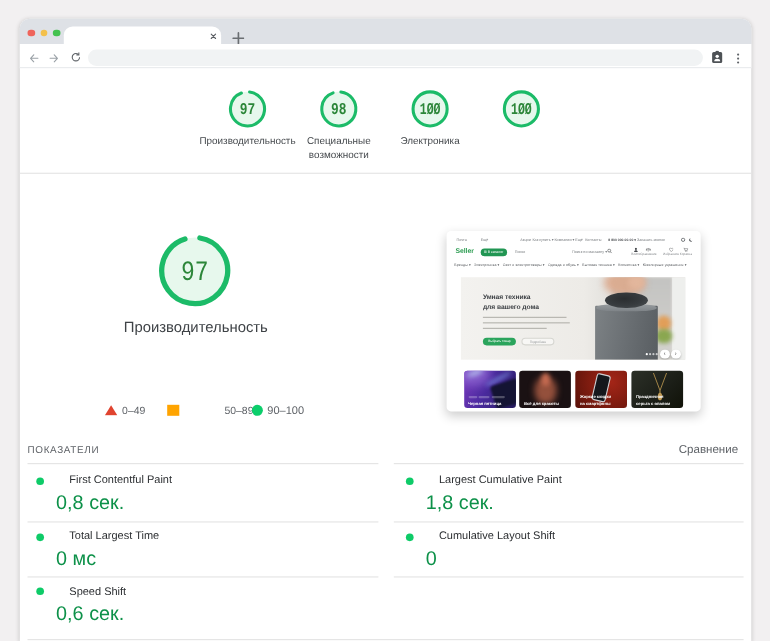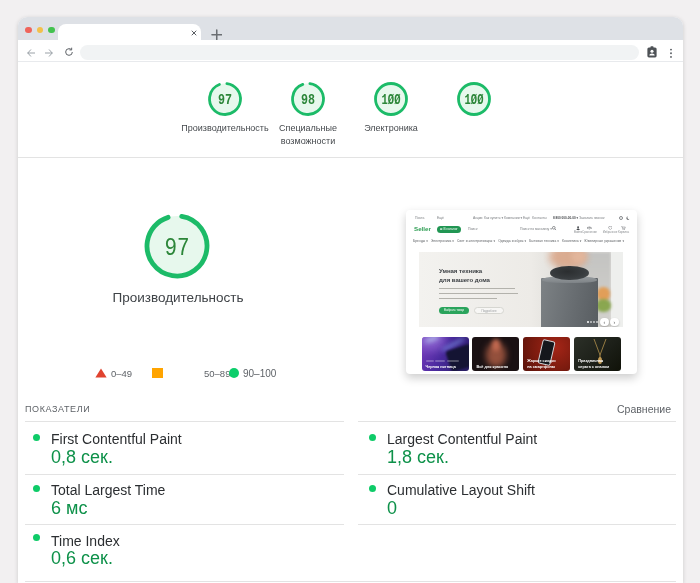--- a/index.html
+++ b/index.html
@@ -7,21 +7,21 @@
   body { background:#f2f0f1; font-family:"Liberation Sans", sans-serif; position:relative; overflow:hidden; }
   .abs { position:absolute; }
   .win { position:absolute; left:18px; top:17px; width:665px; height:566px; background:#fff; border-radius:9px 9px 0 0; box-shadow:0 1px 4px rgba(0,0,0,.16); }
   .tabstrip { position:absolute; left:0; top:0; width:665px; height:23px; background:#dee1e6; border-radius:9px 9px 0 0; }
   .dot { position:absolute; width:6.5px; height:6.5px; border-radius:50%; top:9.8px; }
   .tab { position:absolute; left:40px; top:7px; width:143px; height:16px; background:#fff; border-radius:8px 8px 0 0; }
   .toolbar { position:absolute; left:0; top:23px; width:665px; height:22px; background:#fff; border-bottom:1px solid #e8eaed; }
   .pill { position:absolute; left:62px; top:4.5px; width:559px; height:15px; border-radius:8px; background:#f1f3f4; }
   .glabel { position:absolute; font-size:9px; color:#45494d; text-align:center; line-height:13px; }
   .divider { position:absolute; height:1px; background:#e3e3e3; }
-  .metricname { position:absolute; font-size:14px; color:#2b2e31; }
+  .metricname { position:absolute; font-size:10px; color:#2b2e31;margin-left:12px; }
   .metricval { position:absolute; font-size:18px; color:#0d9149; }
   .mdot { position:absolute; width:7px; height:7px; border-radius:50%; background:#0ecb68; }
   .shot { position:absolute; left:406px; top:210px; width:231px; height:164px; background:#fff; border-radius:4px; box-shadow:0 4px 10px rgba(0,0,0,.20); }
   .tiny { position:absolute; font-size:3.4px; color:#7d8084; white-space:nowrap; }
   .tinyd { position:absolute; font-size:3.4px; color:#45484c; white-space:nowrap; }
 </style>
 </head>
 <body>
 <div class="win">
 
@@ -108,30 +108,30 @@
   <div class="divider" style="left:7px; top:403.5px; width:319px;"></div>
   <div class="divider" style="left:340px; top:403.5px; width:318px;"></div>
 
   <div class="mdot" style="left:14.5px; top:416.5px;"></div>
   <div class="metricname" style="left:33px; top:414px;">First Contentful Paint</div>
   <div class="metricval" style="left:33px; top:430px;">0,8 сек.</div>
   <div class="divider" style="left:7px; top:457px; width:319px;"></div>
 
   <div class="mdot" style="left:14.5px; top:467.5px;"></div>
   <div class="metricname" style="left:33px; top:465px;">Total Largest Time</div>
-  <div class="metricval" style="left:33px; top:480.5px;">6 мс</div>
+  <div class="metricval" style="left:33px; top:480.5px;">0 мс</div>
   <div class="divider" style="left:7px; top:506.5px; width:319px;"></div>
 
   <div class="mdot" style="left:14.5px; top:517px;"></div>
-  <div class="metricname" style="left:33px; top:515.5px;">Time Index</div>
+  <div class="metricname" style="left:33px; top:515.5px;">Speed Shift</div>
   <div class="metricval" style="left:33px; top:531px;">0,6 сек.</div>
   <div class="divider" style="left:7px; top:563.5px; width:651px;"></div>
 
   <div class="mdot" style="left:350.5px; top:416.5px;"></div>
-  <div class="metricname" style="left:369px; top:414px;">Largest Contentful Paint</div>
+  <div class="metricname" style="left:369px; top:414px;">Largest Cumulative Paint</div>
   <div class="metricval" style="left:369px; top:430px;">1,8 сек.</div>
   <div class="divider" style="left:340px; top:457px; width:318px;"></div>
 
   <div class="mdot" style="left:350.5px; top:467.5px;"></div>
   <div class="metricname" style="left:369px; top:465px;">Cumulative Layout Shift</div>
   <div class="metricval" style="left:369px; top:480.5px;">0</div>
   <div class="divider" style="left:340px; top:506.5px; width:318px;"></div>
 </div>
 
 <div class="shot">

